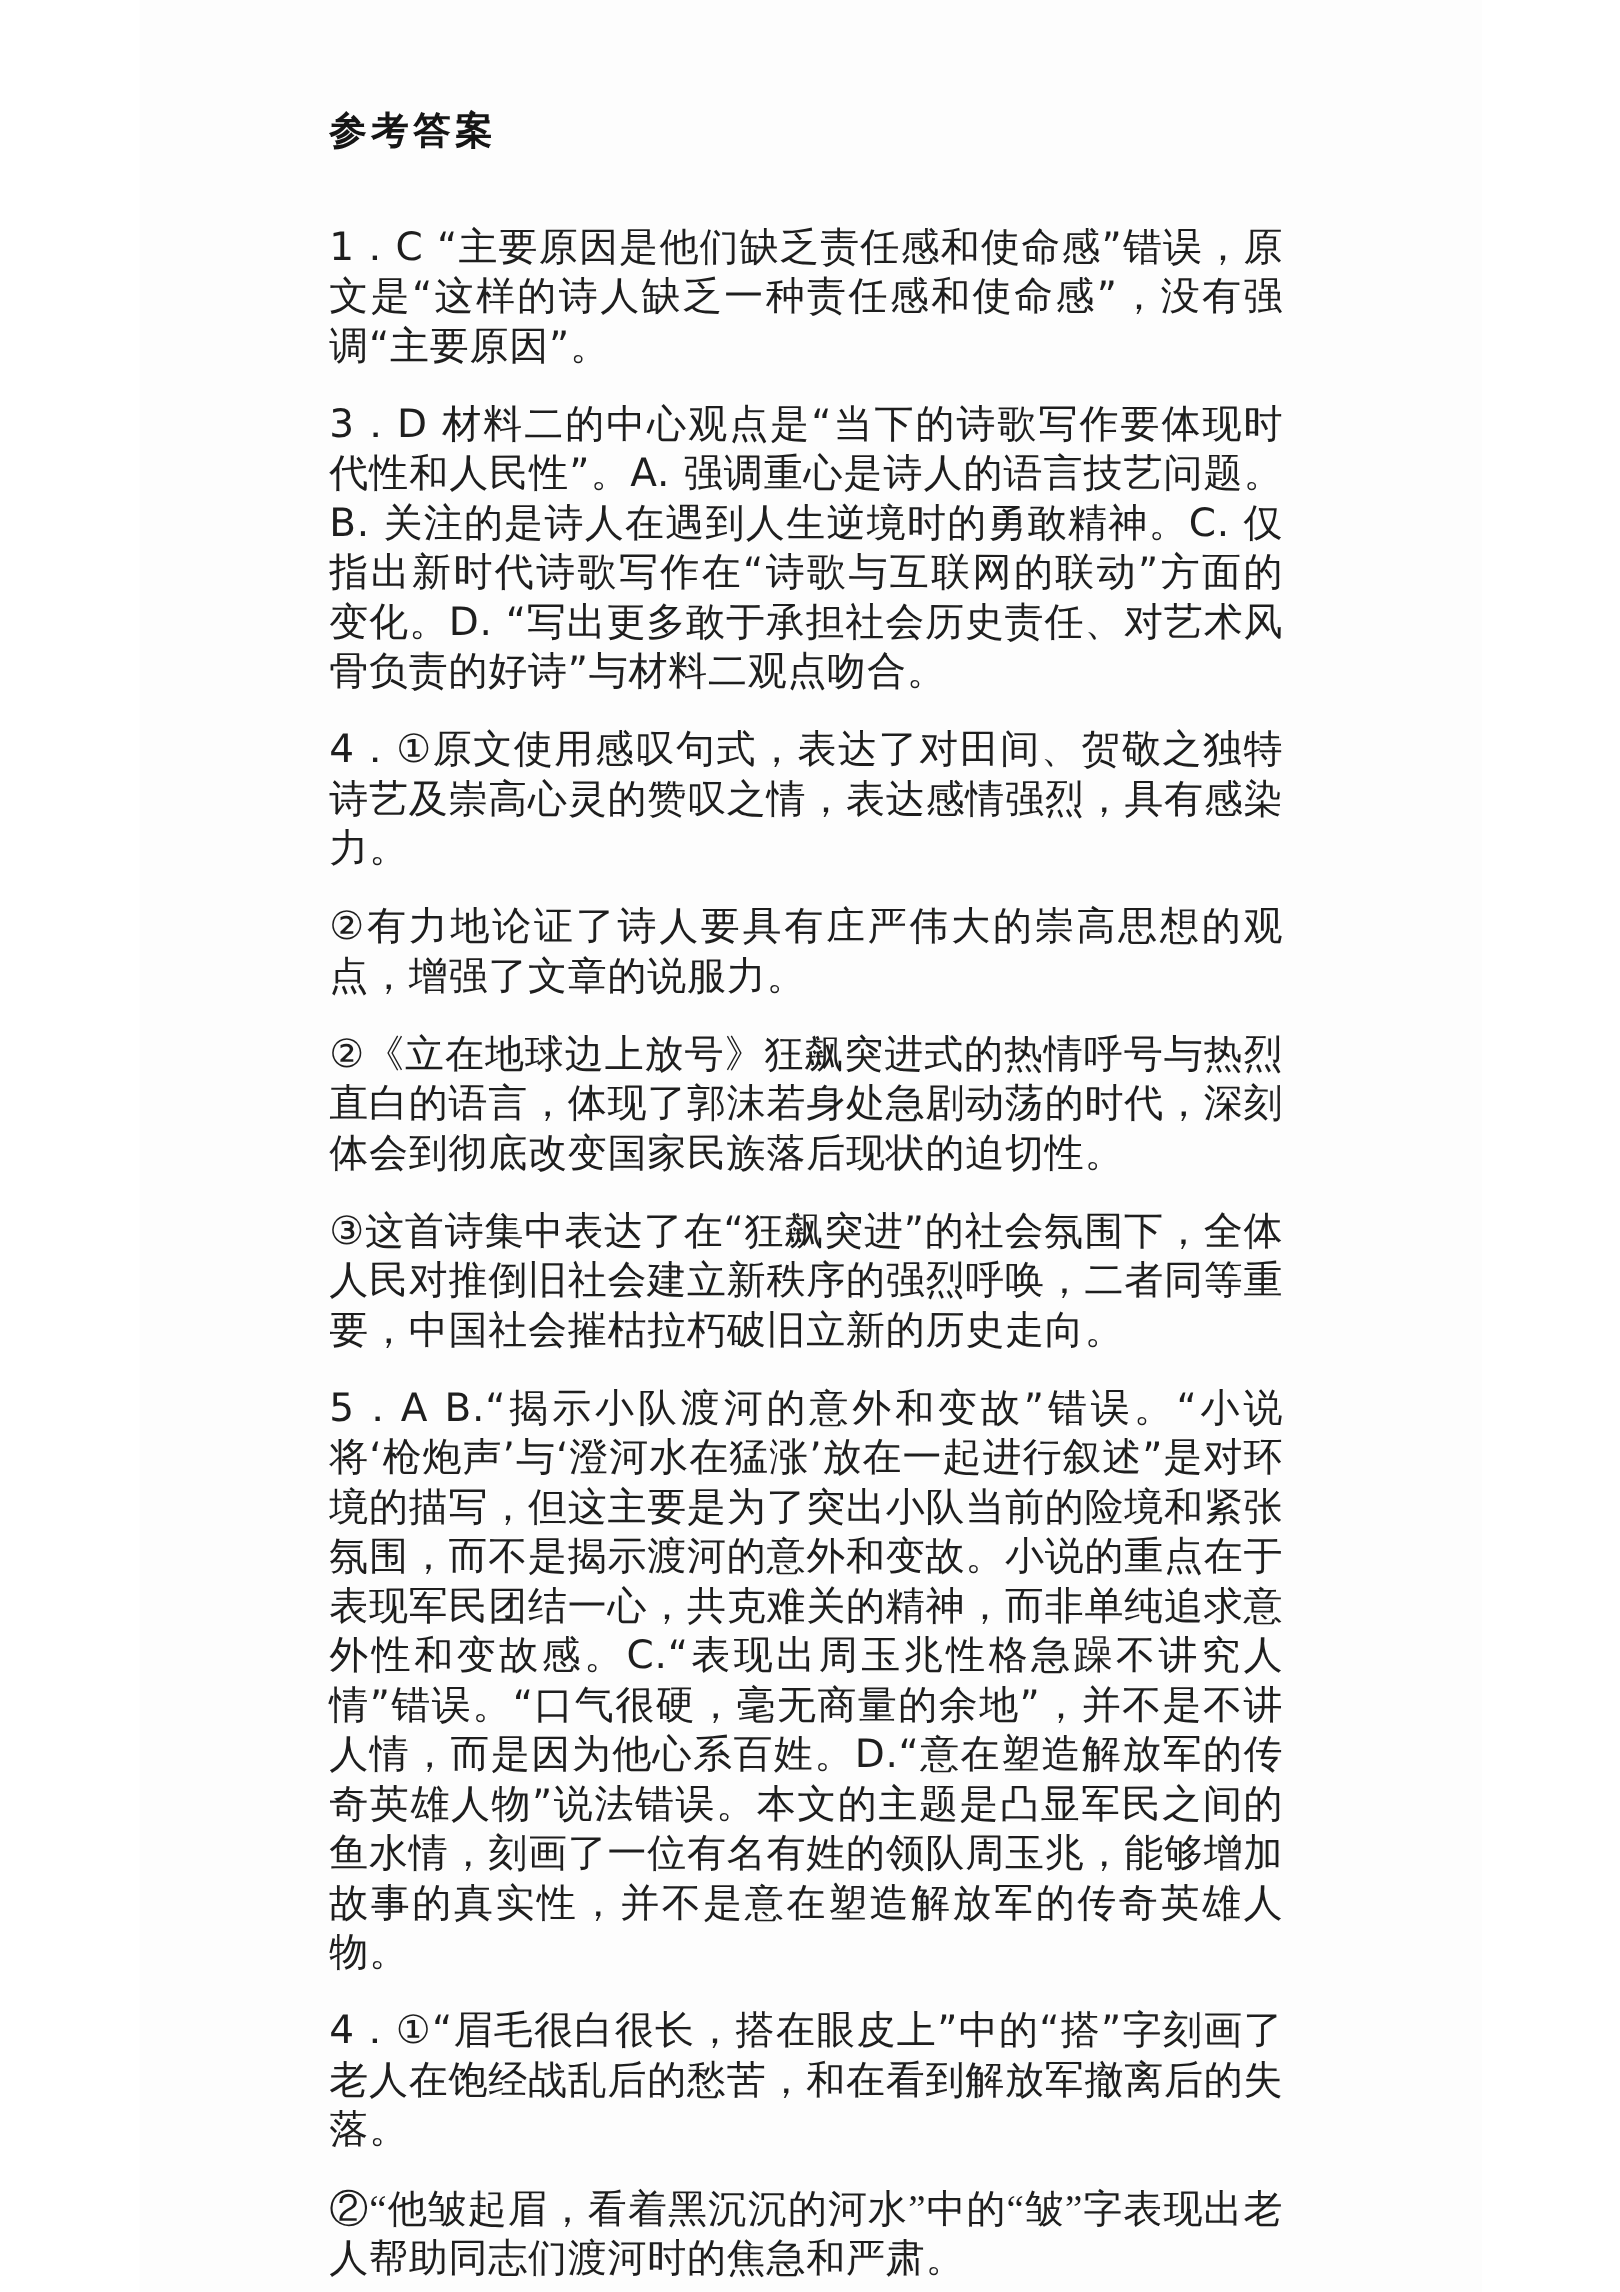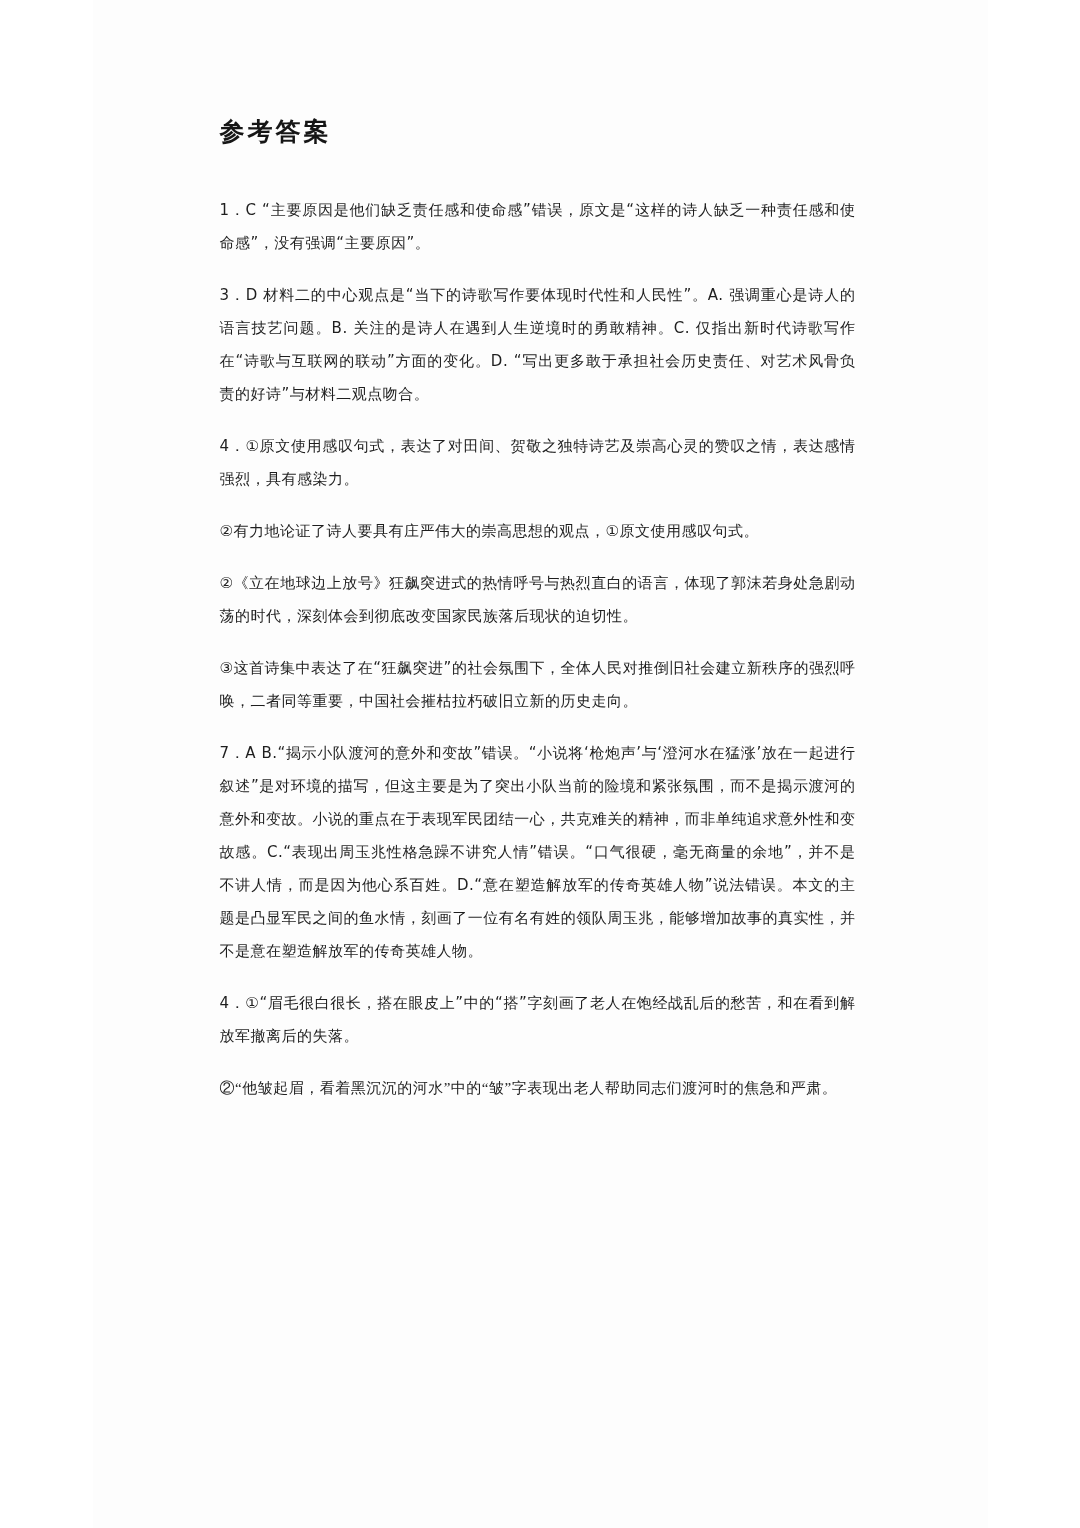--- a/index.html
+++ b/index.html
@@ -7,34 +7,34 @@
     padding: 0;
     background: #ffffff;
   }
   .page {
     position: relative;
     width: 895px;
     height: 1528px;
     margin: 0 auto;
     background: #fdfdfd;
     box-sizing: border-box;
-    padding: 115px 132px 40px 127px;
+    padding: 70px 132px 40px 127px;
     overflow: hidden;
     font-family: "DejaVu Sans", "Liberation Sans", sans-serif;
     color: #1e1e1e;
   }
   .doc-title {
     font-size: 25px;
     font-weight: 700;
     letter-spacing: 3px;
     margin: 0 0 46px 0;
     color: #161616;
   }
   .answers p {
-    font-size: 15px;
+    font-size: 26px;
     line-height: 33px;
     font-weight: 500;
     margin: 16px 0 19px 0;
     text-align: justify;
     letter-spacing: 0.5px;
     color: #1e1e1e;
   }
   .answers p:last-child {
     margin-bottom: 0;
     font-family: Liberation Serif, serif;
@@ -42,20 +42,20 @@
 </style>
 </head>
 <body>
 
 <div class="page">
   <h1 class="doc-title">参考答案</h1>
   <div class="answers">
     <p>1．C “主要原因是他们缺乏责任感和使命感”错误，原文是“这样的诗人缺乏一种责任感和使命感”，没有强调“主要原因”。</p>
     <p>3．D 材料二的中心观点是“当下的诗歌写作要体现时代性和人民性”。A. 强调重心是诗人的语言技艺问题。B. 关注的是诗人在遇到人生逆境时的勇敢精神。C. 仅指出新时代诗歌写作在“诗歌与互联网的联动”方面的变化。D. “写出更多敢于承担社会历史责任、对艺术风骨负责的好诗”与材料二观点吻合。</p>
     <p>4．①原文使用感叹句式，表达了对田间、贺敬之独特诗艺及崇高心灵的赞叹之情，表达感情强烈，具有感染力。</p>
-    <p>②有力地论证了诗人要具有庄严伟大的崇高思想的观点，①原文使用感叹句式。</p>
+    <p>②有力地论证了诗人要具有庄严伟大的崇高思想的观点，增强了文章的说服力。</p>
     <p>②《立在地球边上放号》狂飙突进式的热情呼号与热烈直白的语言，体现了郭沫若身处急剧动荡的时代，深刻体会到彻底改变国家民族落后现状的迫切性。</p>
     <p>③这首诗集中表达了在“狂飙突进”的社会氛围下，全体人民对推倒旧社会建立新秩序的强烈呼唤，二者同等重要，中国社会摧枯拉朽破旧立新的历史走向。</p>
-    <p>7．A B.“揭示小队渡河的意外和变故”错误。“小说将‘枪炮声’与‘澄河水在猛涨’放在一起进行叙述”是对环境的描写，但这主要是为了突出小队当前的险境和紧张氛围，而不是揭示渡河的意外和变故。小说的重点在于表现军民团结一心，共克难关的精神，而非单纯追求意外性和变故感。C.“表现出周玉兆性格急躁不讲究人情”错误。“口气很硬，毫无商量的余地”，并不是不讲人情，而是因为他心系百姓。D.“意在塑造解放军的传奇英雄人物”说法错误。本文的主题是凸显军民之间的鱼水情，刻画了一位有名有姓的领队周玉兆，能够增加故事的真实性，并不是意在塑造解放军的传奇英雄人物。</p>
+    <p>5．A B.“揭示小队渡河的意外和变故”错误。“小说将‘枪炮声’与‘澄河水在猛涨’放在一起进行叙述”是对环境的描写，但这主要是为了突出小队当前的险境和紧张氛围，而不是揭示渡河的意外和变故。小说的重点在于表现军民团结一心，共克难关的精神，而非单纯追求意外性和变故感。C.“表现出周玉兆性格急躁不讲究人情”错误。“口气很硬，毫无商量的余地”，并不是不讲人情，而是因为他心系百姓。D.“意在塑造解放军的传奇英雄人物”说法错误。本文的主题是凸显军民之间的鱼水情，刻画了一位有名有姓的领队周玉兆，能够增加故事的真实性，并不是意在塑造解放军的传奇英雄人物。</p>
     <p>4．①“眉毛很白很长，搭在眼皮上”中的“搭”字刻画了老人在饱经战乱后的愁苦，和在看到解放军撤离后的失落。</p>
     <p>②“他皱起眉，看着黑沉沉的河水”中的“皱”字表现出老人帮助同志们渡河时的焦急和严肃。</p>
   </div>
 </div>
 
 </body></html>

